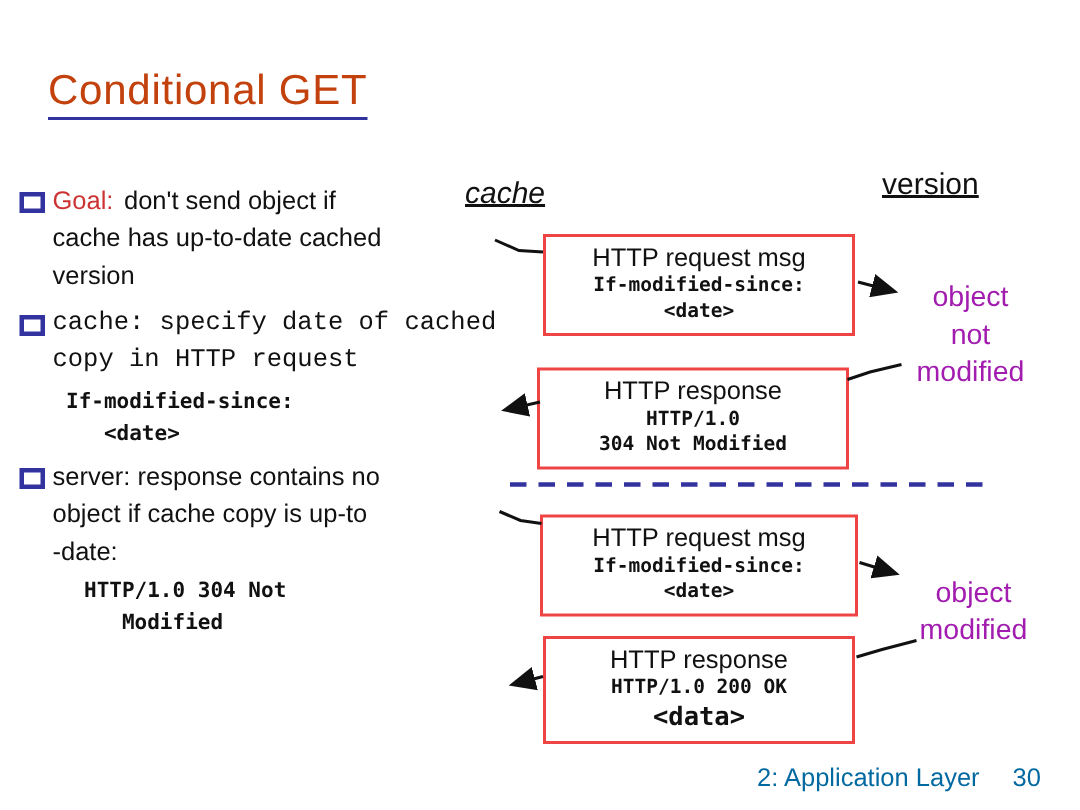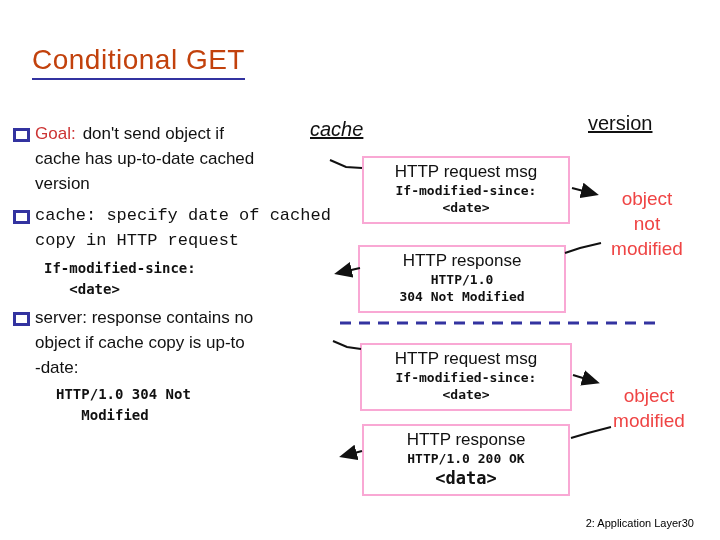--- a/index.html
+++ b/index.html
@@ -13,31 +13,31 @@
   .bullet{position:absolute;left:12px;width:322px;font-size:17px;line-height:25px;}
   .sq{position:absolute;left:1px;top:7px;width:11px;height:8px;border:3px solid #3333a0;background:#fff;}
   .bt{margin-left:23px;white-space:pre-line;}
   .lead{color:#cc3333;padding-right:7px;}
 
   .codeblock{position:absolute;left:44px;font-family:"DejaVu Sans Mono",monospace;
              font-weight:bold;font-size:14px;line-height:21px;white-space:pre;color:#111;}
 
   .endpoint{position:absolute;font-size:20px;text-decoration:underline;color:#111;}
 
-  .msgbox{position:absolute;box-sizing:border-box;border:2px solid #f9a8d4;background:#fff;
+  .msgbox{position:absolute;box-sizing:border-box;border:2px solid #ef4444;background:#fff;
           text-align:center;padding-top:3px;}
   .mtitle{font-size:17px;line-height:21px;}
   .mcode{font-family:"DejaVu Sans Mono",monospace;font-weight:bold;font-size:13px;
          line-height:17px;white-space:pre-line;}
   .mpayload{font-family:"DejaVu Sans Mono",monospace;font-weight:bold;font-size:17px;line-height:22px;text-align:center;}
 
-  .annotation{position:absolute;color:#ef4444;font-size:19px;line-height:25px;
+  .annotation{position:absolute;color:#a21caf;font-size:19px;line-height:25px;
               text-align:center;white-space:pre-line;}
 
-  .footer{position:absolute;right:26px;bottom:11px;font-size:11px;display:flex;color:#000000;}
+  .footer{position:absolute;right:26px;bottom:11px;font-size:17px;display:flex;gap:22px;color:#0369a1;}
 
   svg.overlay{position:absolute;left:0;top:0;pointer-events:none;}
 </style>
 </head>
 <body>
 
 <div class="slide">
 
   <div class="title">Conditional GET</div>
 

